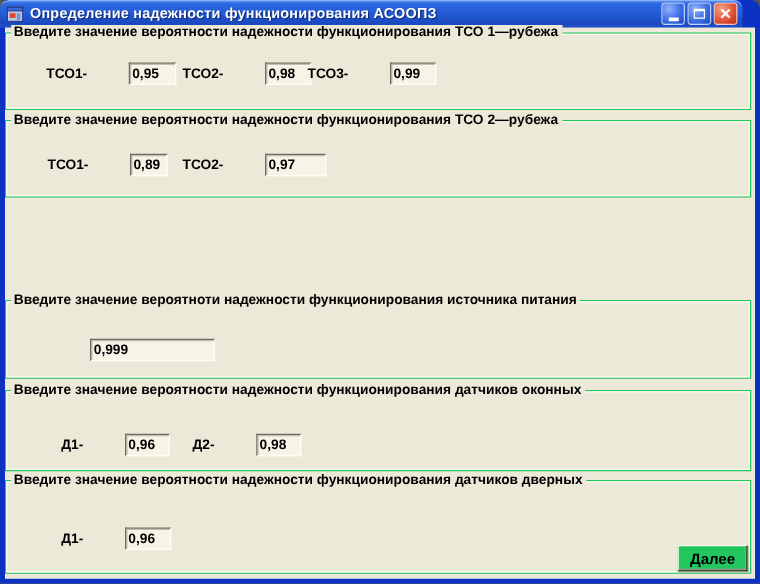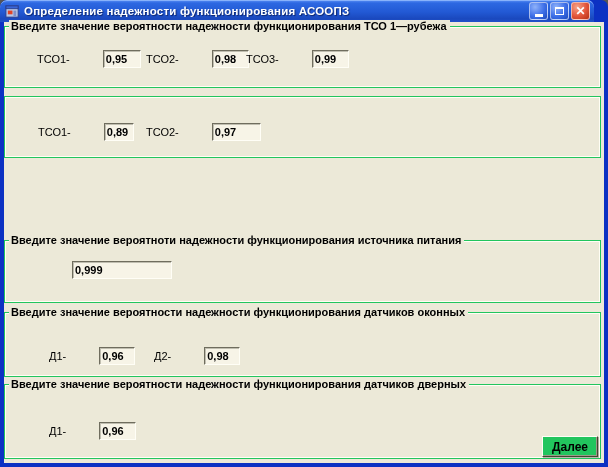--- a/index.html
+++ b/index.html
@@ -48,21 +48,21 @@
   .groupbox::after {
     content:""; position:absolute; inset:0;
     border:1px solid #fffef4; pointer-events:none;
   }
   .gb-caption {
     position:absolute; top:-7px; left:4px; z-index:2;
     background:#ece9d8; padding:0 3px 0 2px;
     font-size:11px; font-weight:bold; white-space:nowrap; line-height:13px;
   }
   .frow { position:absolute; display:flex; align-items:center; z-index:2; }
-  .flabel { font-size:11px; font-weight:normal; margin-right:1px; white-space:nowrap; }
+  .flabel { font-size:11px; font-weight:bold; margin-right:1px; white-space:nowrap; }
   .tb {
     height:18px; font-family:"Liberation Sans", sans-serif;
     font-size:11px; font-weight:bold; color:#000;
     background:#f7f4e7; padding:0 2px;
     border:1px solid; border-color:#6f6d5e #fffef6 #fffef6 #6f6d5e;
     box-shadow:inset 1px 1px 0 rgba(90,88,75,.35);
     outline:none;
     margin-left:32px;
   }
   .next-btn {
@@ -112,34 +112,35 @@
         <span class="flabel">ТСО2-</span>
         <input class="tb" style="width: 37px;" value="0,98">
       </div>
       <div class="frow" style="left:241px; top:23px;">
         <span class="flabel">ТСО3-</span>
         <input class="tb" style="width: 37px;" value="0,99">
       </div>
     </div>
 
     <div class="groupbox" style="top:74px; height:62px;">
+      <span class="gb-caption">Введите значение вероятности надежности функционирования ТСО 2—рубежа</span>
       <div class="frow" style="left:33px; top:26px;">
         <span class="flabel">ТСО1-</span>
         <input class="tb" style="width: 30px;" value="0,89">
       </div>
       <div class="frow" style="left:141px; top:26px;">
         <span class="flabel">ТСО2-</span>
         <input class="tb" style="width: 49px;" value="0,97">
       </div>
     </div>
 
 
     <div class="groupbox" style="top:218px; height:63px;">
       <span class="gb-caption">Введите значение вероятноти надежности функционирования источника питания</span>
-      <div class="frow" style="left:35px; top:20px;align-items:center;">
+      <div class="frow" style="left:35px; top:30px;align-items:center;">
         <input class="tb" style="width: 100px;" value="0,999">
       </div>
     </div>
 
     <div class="groupbox" style="top:290px; height:65px;">
       <span class="gb-caption">Введите значение вероятности надежности функционирования датчиков оконных</span>
       <div class="frow" style="left:44px; top:34px;">
         <span class="flabel">Д1-</span>
         <input class="tb" style="width: 36px;" value="0,96">
       </div>

